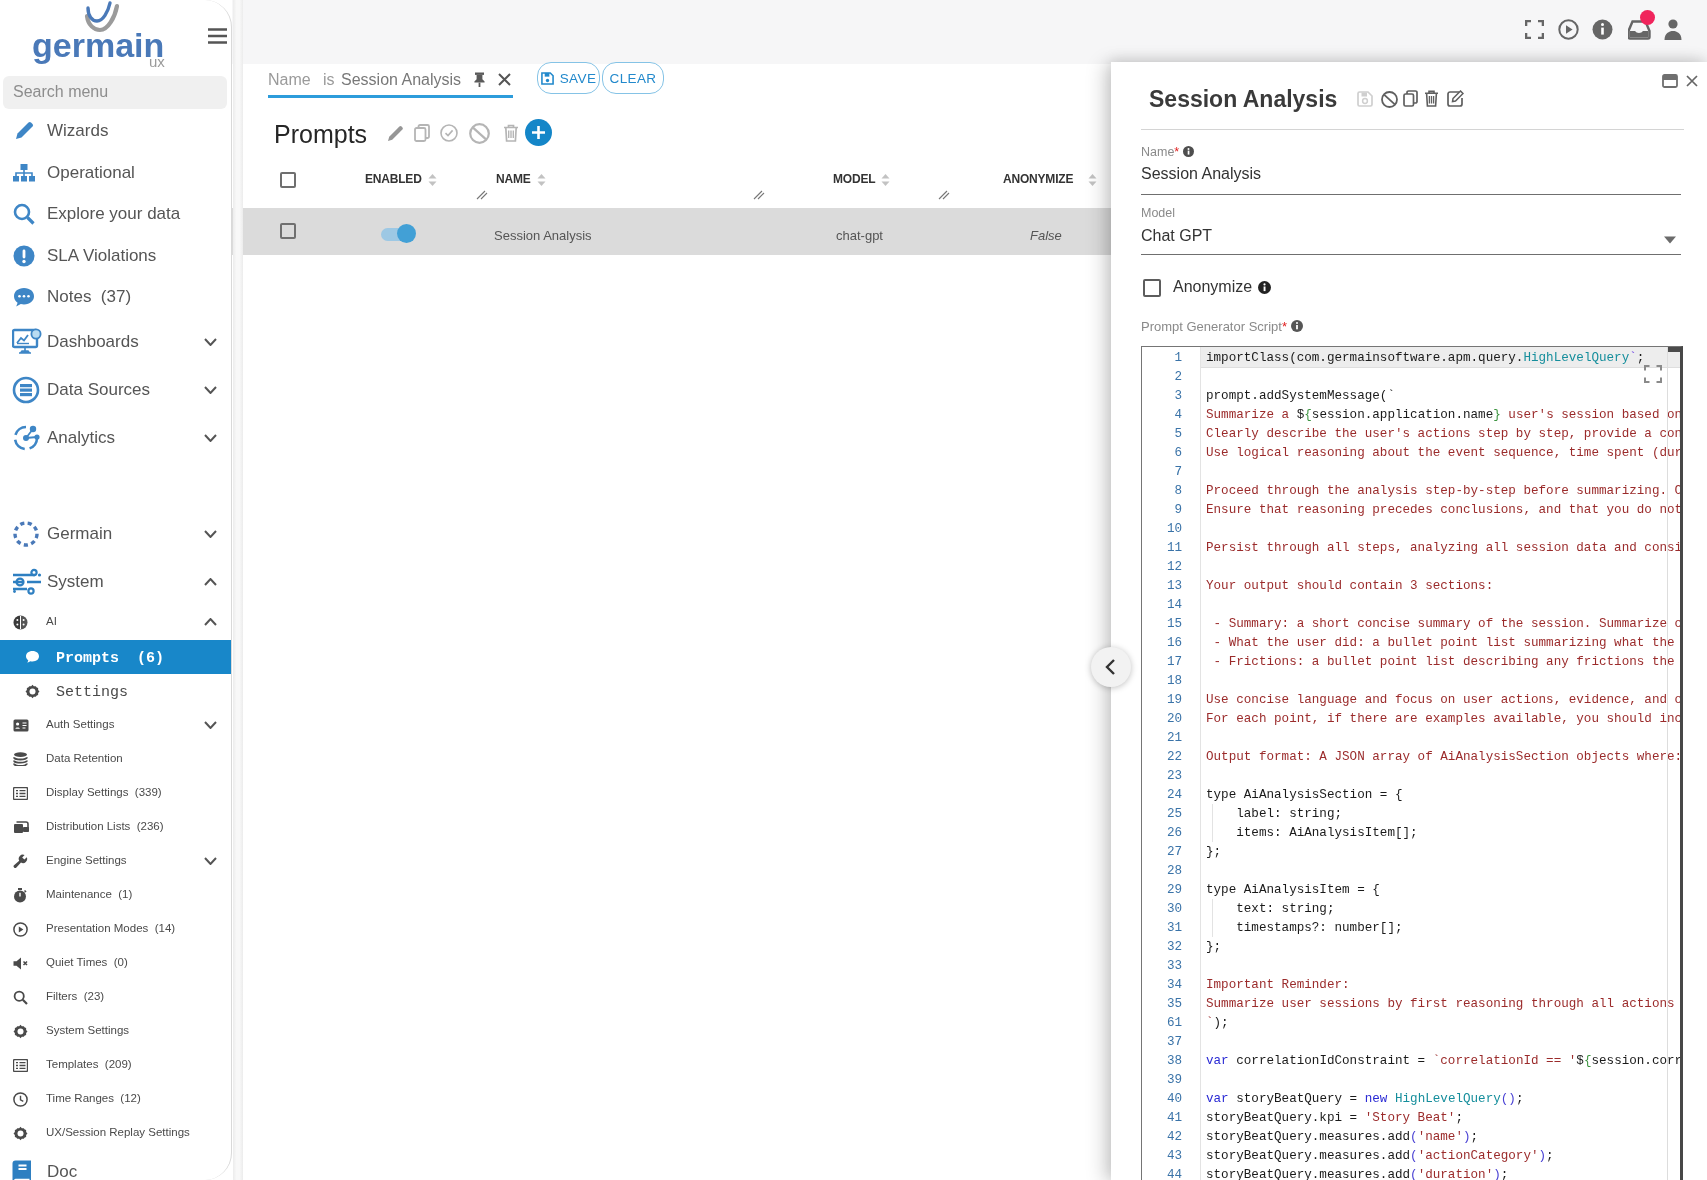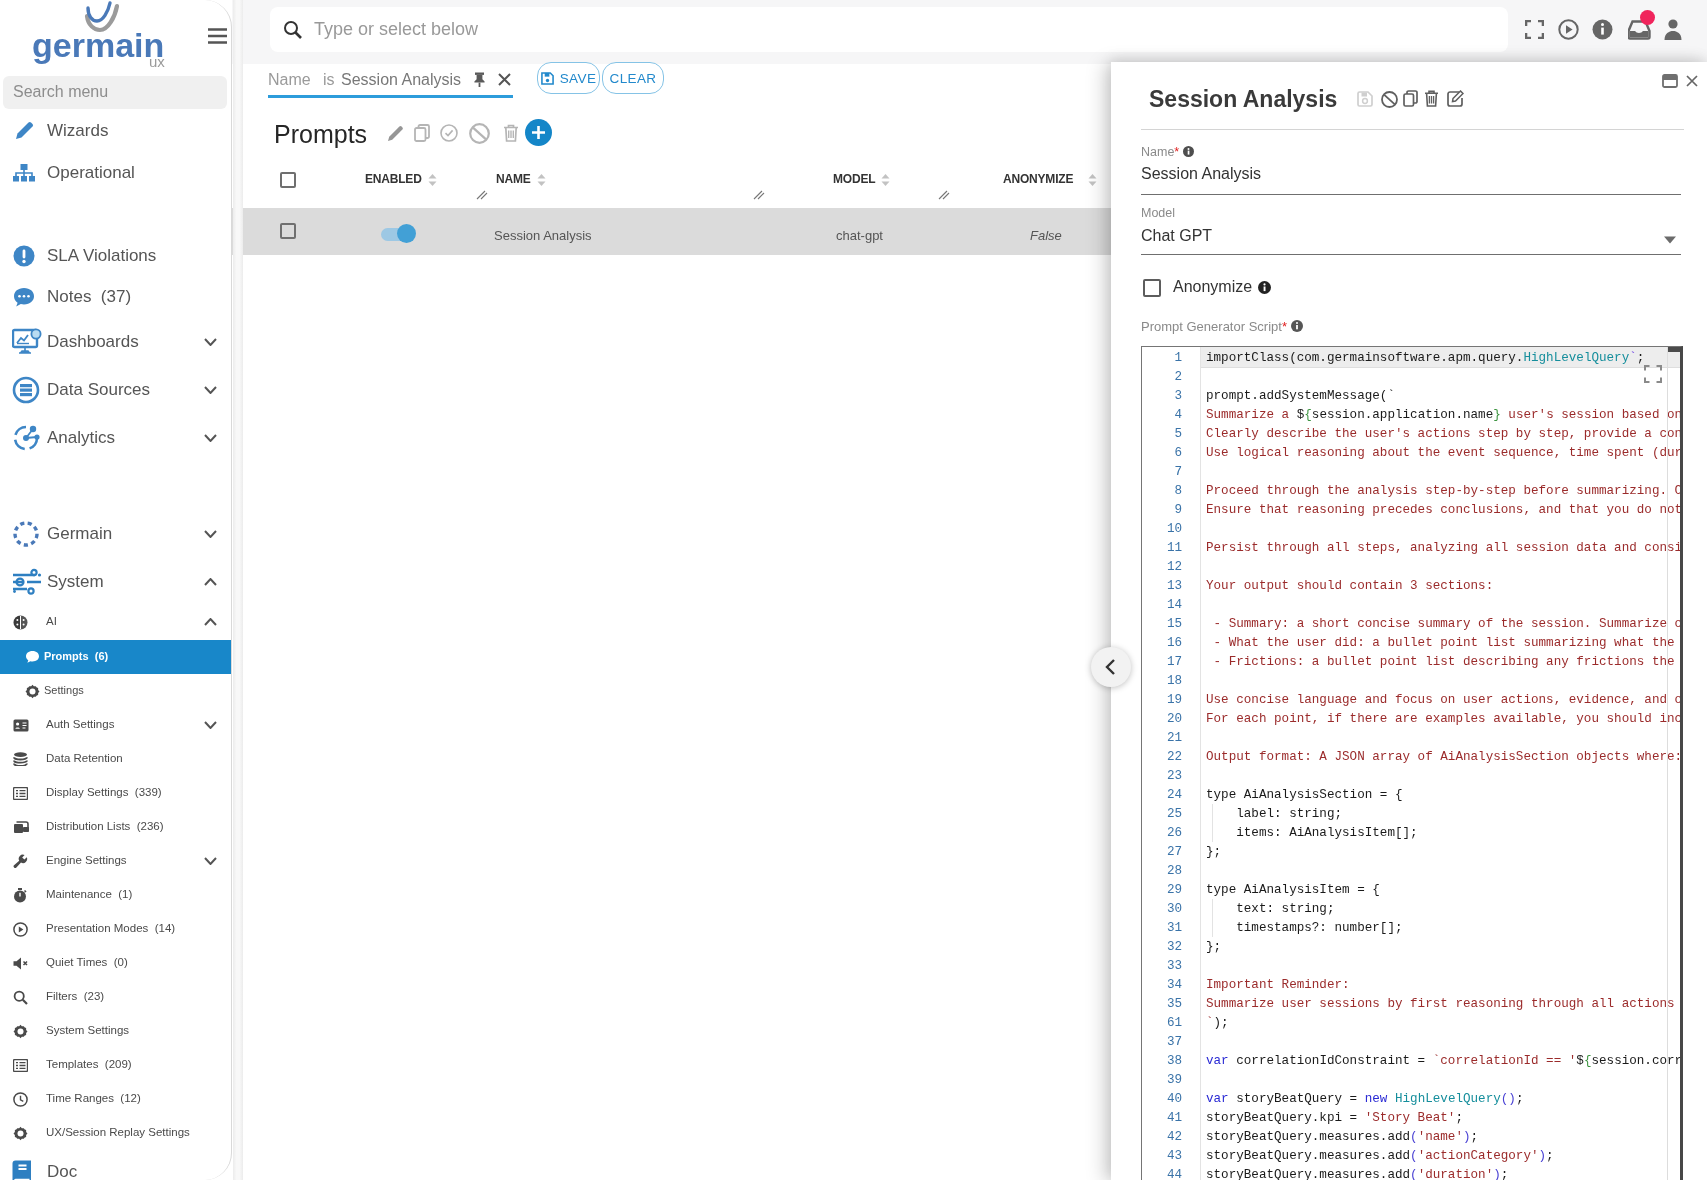--- a/index.html
+++ b/index.html
@@ -7,21 +7,21 @@
 .abs{position:absolute;}
 svg{display:block;}
 
 #sidebar{position:absolute;left:0;top:0;width:231px;height:1180px;background:#fff;border-right:1px solid #d9d9d9;z-index:5;border-radius:27px;}
 .nav{position:absolute;left:0;width:231px;height:34px;}
 .nav .ic{position:absolute;}
 .nav .lb{position:absolute;color:#555;white-space:nowrap;}
 .nav .ch{position:absolute;right:14px;}
 .t1 .lb{font-size:17px;left:47px;}
 .t2 .lb{font-size:11.5px;left:46px;color:#4a4a4a;}
-.t3 .lb{font-size:11px;left:44px;color:#4a4a4a;}
+.t3 .lb{font-size:15px;left:56px;color:#4a4a4a;font-family:Liberation Mono, monospace;}
 
 #strip{position:absolute;left:232px;top:0;width:1475px;height:64px;background:#f6f6f7;}
 #topsearch{position:absolute;left:38px;top:7px;width:1238px;height:45px;background:#fff;border-radius:8px;}
 #topsearch .ph{position:absolute;left:44px;top:12px;font-size:18px;color:#999;}
 
 #content{position:absolute;left:232px;top:64px;width:1475px;height:1116px;background:#fff;}
 
 .fr{position:absolute;font-size:17px;white-space:nowrap;}
 .btn{position:absolute;border:1.5px solid #85c3e6;border-radius:14px;background:#fff;color:#2289cc;font-size:13.5px;font-weight:400;letter-spacing:0.4px;display:flex;align-items:center;justify-content:center;gap:6px;}
 
@@ -84,20 +84,29 @@
         <svg width="24" height="24" viewBox="0 0 24 24">
           <rect x="8.5" y="3" width="7" height="6" fill="#3e86c6"></rect>
           <rect x="1" y="15" width="6" height="5.5" fill="#3e86c6"></rect>
           <rect x="9" y="15" width="6" height="5.5" fill="#3e86c6"></rect>
           <rect x="17" y="15" width="6" height="5.5" fill="#3e86c6"></rect>
           <path d="M12 9 V12 M4 15 V12 H20 V15 M12 12 V15" stroke="#3e86c6" stroke-width="1.6" fill="none"></path>
         </svg>
       </span>
       <span class="lb" style="top:11px;">Operational</span>
     </div>
+  <div class="nav t1" style="top:193px;height:42px;">
+      <span class="ic" style="left:12px;top:9px;">
+        <svg width="24" height="24" viewBox="0 0 24 24">
+          <circle cx="10" cy="10" r="7" fill="none" stroke="#3e86c6" stroke-width="2.6"></circle>
+          <path d="M15.5 15.5 L21.5 21.5" stroke="#3e86c6" stroke-width="3.2"></path>
+        </svg>
+      </span>
+      <span class="lb" style="top:11px;">Explore your data</span>
+    </div>
   <div class="nav t1" style="top:235px;height:42px;">
       <span class="ic" style="left:12px;top:9px;">
         <svg width="24" height="24" viewBox="0 0 24 24">
           <circle cx="12" cy="12" r="10.5" fill="#3e86c6"></circle>
           <rect x="10.6" y="5.5" width="2.8" height="9" rx="1.4" fill="#fff"></rect>
           <circle cx="12" cy="17.5" r="1.7" fill="#fff"></circle>
         </svg>
       </span>
       <span class="lb" style="top:11px;">SLA Violations</span>
     </div>
@@ -355,27 +364,20 @@
           <path d="M3.5 0.5 H19 V23.5 H3.5 A3 3 0 0 1 0.5 20.5 V3.5 A3 3 0 0 1 3.5 0.5 Z" fill="#2e7fc1"></path>
           <path d="M2 20.5 A1.8 1.8 0 0 0 3.8 22.3 H17.5 V18.8 H3.8 A1.8 1.8 0 0 0 2 20.5 Z" fill="#fff"></path>
           <path d="M6.5 5.5 h8 M6.5 9 h8" stroke="#fff" stroke-width="1.8"></path>
         </svg>
       </span>
       <span class="lb" style="top:11px;">Doc</span>
     </div>
 </div>
 
 <div id="strip">
-  <div id="topsearch">
-    <svg class="abs" style="left:13px;top:13px;" width="20" height="20" viewBox="0 0 20 20">
-        <circle cx="8" cy="8" r="6" fill="none" stroke="#333" stroke-width="2"></circle>
-        <path d="M12.5 12.5 L18 18" stroke="#333" stroke-width="2.6"></path>
-      </svg>
-    <div class="ph">Type or select below</div>
-  </div>
 
   <svg class="abs" style="left:1293px;top:20px;" width="19" height="19" viewBox="0 0 19 19">
       <path d="M1 6 V1 H6 M13 1 H18 V6 M18 13 V18 H13 M6 18 H1 V13" fill="none" stroke="#666" stroke-width="2.6"></path>
     </svg>
     <svg class="abs" style="left:1326px;top:19px;" width="21" height="21" viewBox="0 0 21 21">
       <circle cx="10.5" cy="10.5" r="9.2" fill="none" stroke="#666" stroke-width="2"></circle>
       <path d="M8 6.2 L14.6 10.5 L8 14.8 Z" fill="#666"></path>
     </svg>
     <svg class="abs" style="left:1360px;top:19px;" width="21" height="21" viewBox="0 0 21 21">
       <circle cx="10.5" cy="10.5" r="10" fill="#666"></circle>

